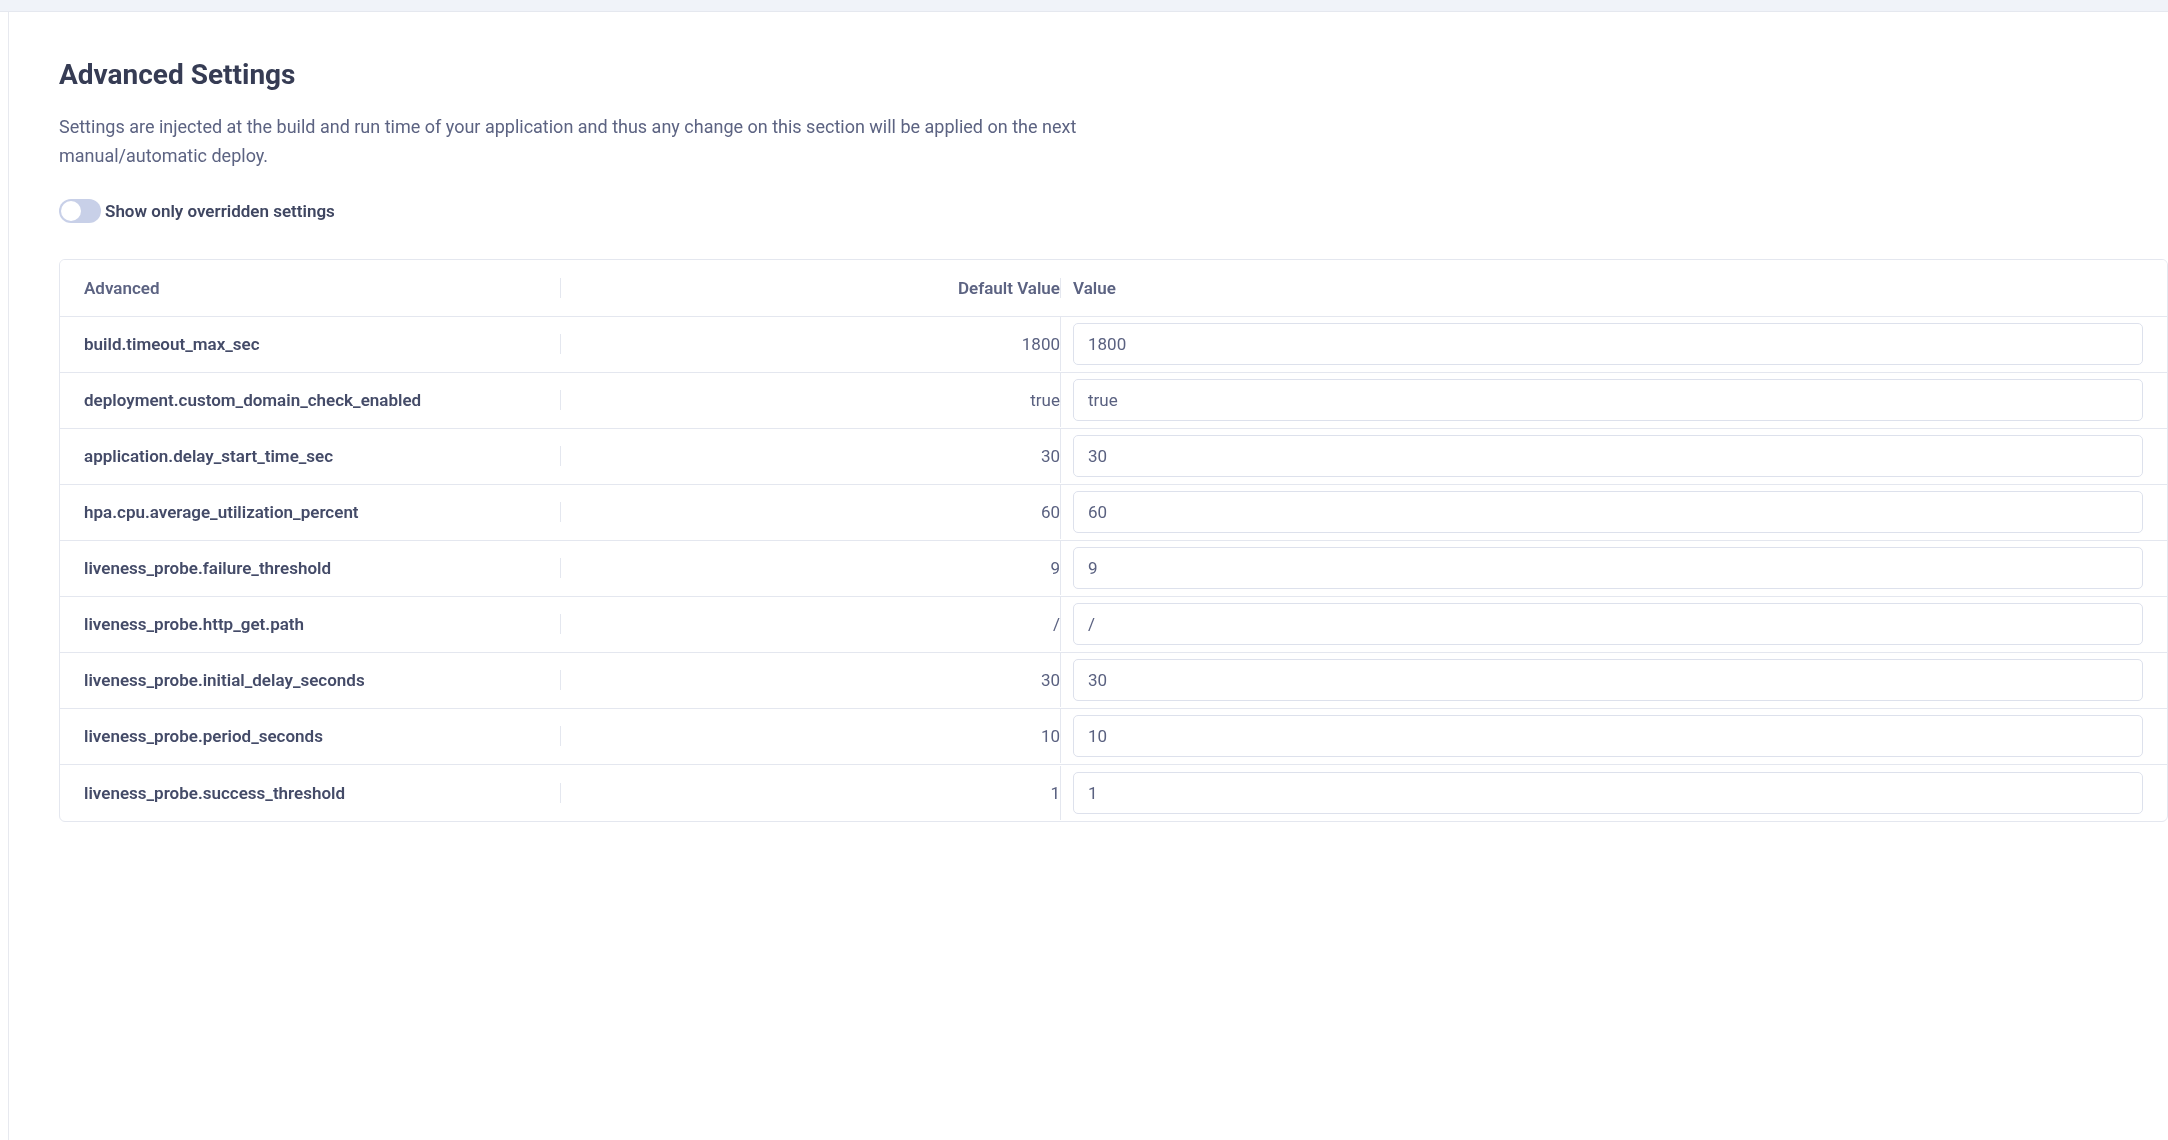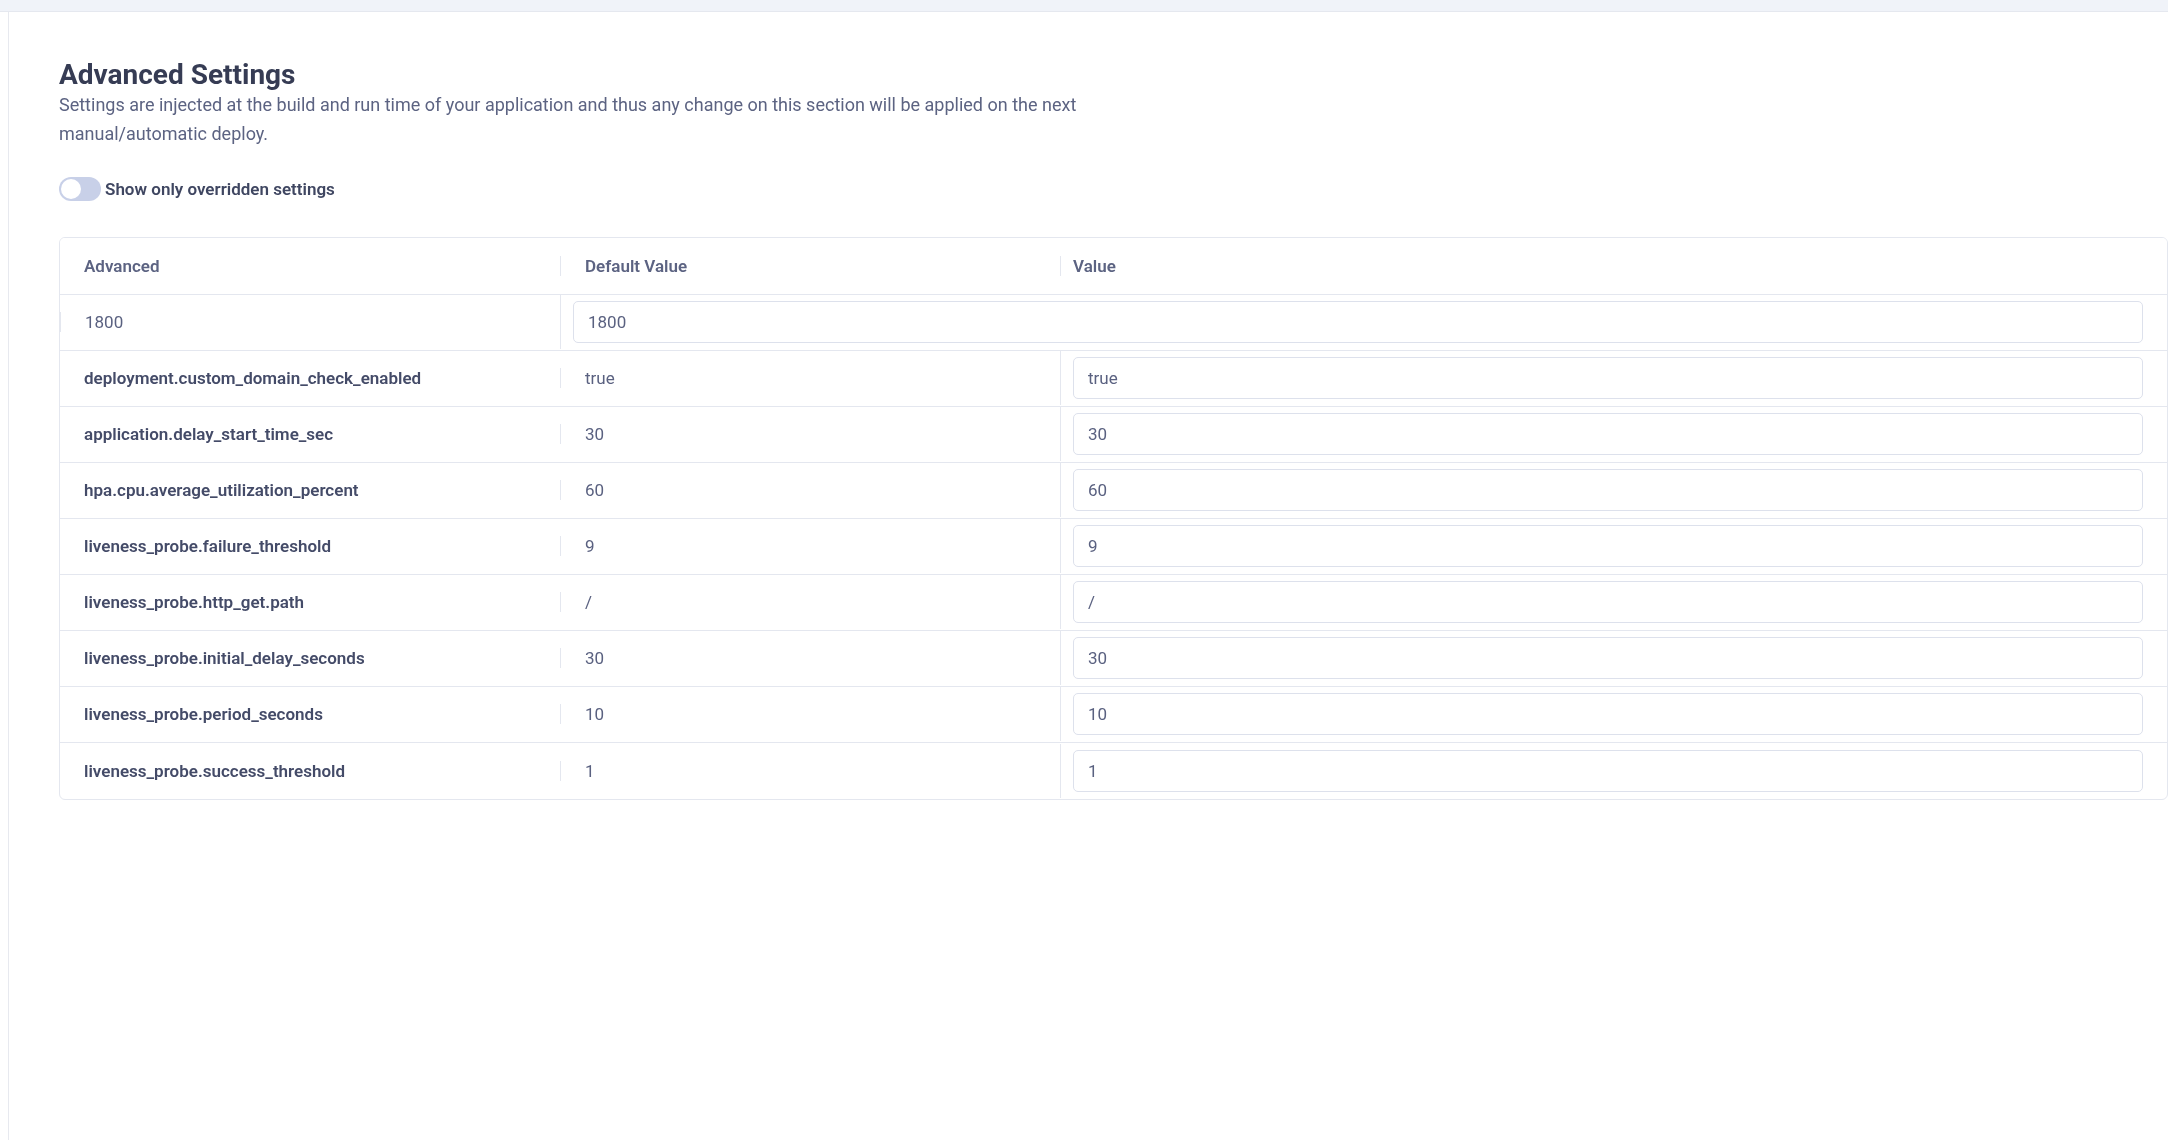--- a/index.html
+++ b/index.html
@@ -20,20 +20,21 @@
     .container {
       padding: 46px 0 0 50px;
       border-left: 1px solid #e7e9ef;
       margin-left: 8px;
       min-height: 100vh;
     }
     .page-title {
       font-size: 28px;
       font-weight: 700;
       color: #363c54;
+      margin-bottom: 22px;
     }
     .page-description {
       font-size: 18px;
       color: #5c6382;
       line-height: 1.6;
       max-width: 1040px;
       margin-bottom: 28px;
     }
     .toggle-row {
       display: flex;
@@ -78,22 +79,23 @@
       font-size: 17px;
       font-weight: 600;
       color: #5c6382;
     }
     .col-setting {
       width: 500px;
       padding-left: 24px;
     }
     .col-default {
       width: 500px;
-      padding-left: 24px;
-      border-left: 1px solid #e4e7ef;
+      padding-left: 33px;
+      border-left: 1px solid #e4e7ef;
+      text-align: right;
     }
     .col-value {
       flex: 1;
       padding-left: 12px;
       padding-right: 24px;
       border-left: 1px solid #e4e7ef;
     }
     .table-row {
       display: flex;
       border-bottom: 1px solid #e4e7ef;
@@ -146,20 +148,21 @@
   </div>
 
   <div class="settings-table">
     <div class="table-header">
       <div class="col-setting">Advanced</div>
       <div class="col-default">Default Value</div>
       <div class="col-value">Value</div>
     </div>
     <div id="table-body">
         <div class="table-row">
+          <div class="col-setting">build.timeout_max_sec</div>
           <div class="col-default">1800</div>
           <div class="col-value"><input class="value-input" type="text" value="1800" style=""></div>
         </div>
         <div class="table-row">
           <div class="col-setting">deployment.custom_domain_check_enabled</div>
           <div class="col-default">true</div>
           <div class="col-value"><input class="value-input" type="text" value="true" style=""></div>
         </div>
         <div class="table-row">
           <div class="col-setting">application.delay_start_time_sec</div>

